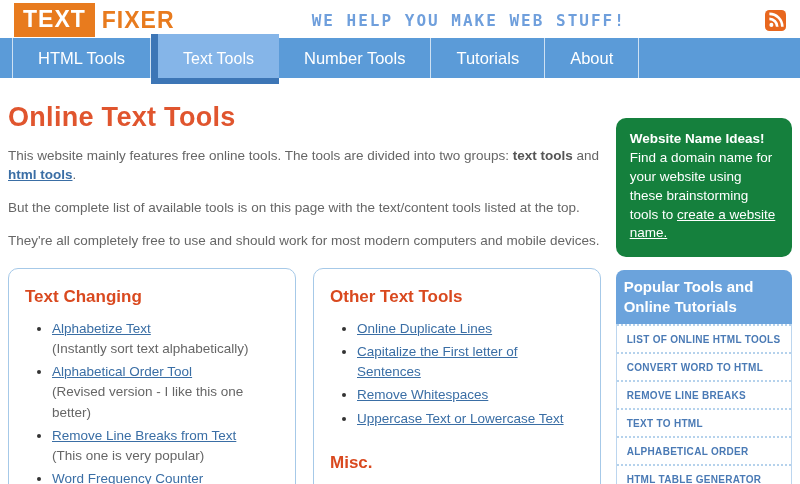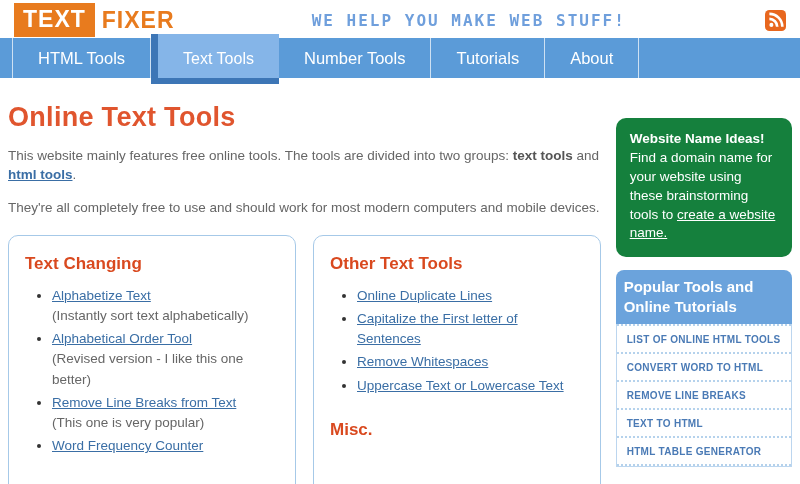--- a/index.html
+++ b/index.html
@@ -75,20 +75,21 @@
       <div class="nav-item">Tutorials</div>
       <div class="nav-item">About</div>
     </div>
 
   <div class="content">
     <div class="main-col">
       <div class="page-title">Online Text Tools</div>
 
       <p class="para"><span>This website mainly features free online tools. The tools are divided into two groups: </span><b>text tools</b><span> and </span><a>html tools</a><span>.</span></p>
 
+      <p class="para">But the complete list of available tools is on this page with the text/content tools listed at the top.</p>
       <p class="para">They're all completely free to use and should work for most modern computers and mobile devices.</p>
 
       <div class="boxes">
         <div class="tool-box">
             <div class="box-heading">Text Changing</div>
             <ul>
               <li><a class="tool-link">Alphabetize Text</a><div class="tool-desc">(Instantly sort text alphabetically)</div></li>
               <li><a class="tool-link">Alphabetical Order Tool</a><div class="tool-desc">(Revised version - I like this one better)</div></li>
               <li><a class="tool-link">Remove Line Breaks from Text</a><div class="tool-desc">(This one is very popular)</div></li>
               <li><a class="tool-link">Word Frequency Counter</a></li>
@@ -112,19 +113,20 @@
         <span class="promo-title">Website Name Ideas!</span>
         <span>Find a domain name for your website using these brainstorming tools to </span><a class="promo-link">create a website name.</a>
       </div>
       <div class="popular">
         <div class="pop-head">Popular Tools and Online Tutorials</div>
         <div class="pop-list">
             <div class="pop-item">LIST OF ONLINE HTML TOOLS</div>
             <div class="pop-item">CONVERT WORD TO HTML</div>
             <div class="pop-item">REMOVE LINE BREAKS</div>
             <div class="pop-item">TEXT TO HTML</div>
+            <div class="pop-item">ALPHABETICAL ORDER</div>
             <div class="pop-item">HTML TABLE GENERATOR</div>
           </div>
       </div>
     </div>
   </div>
 
 </div>
 
 </body></html>

